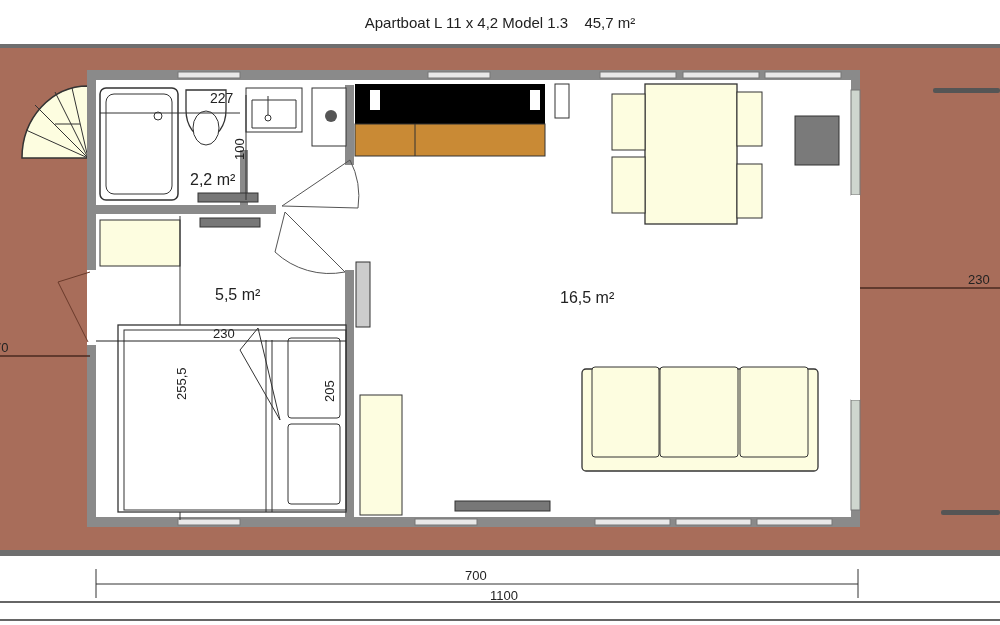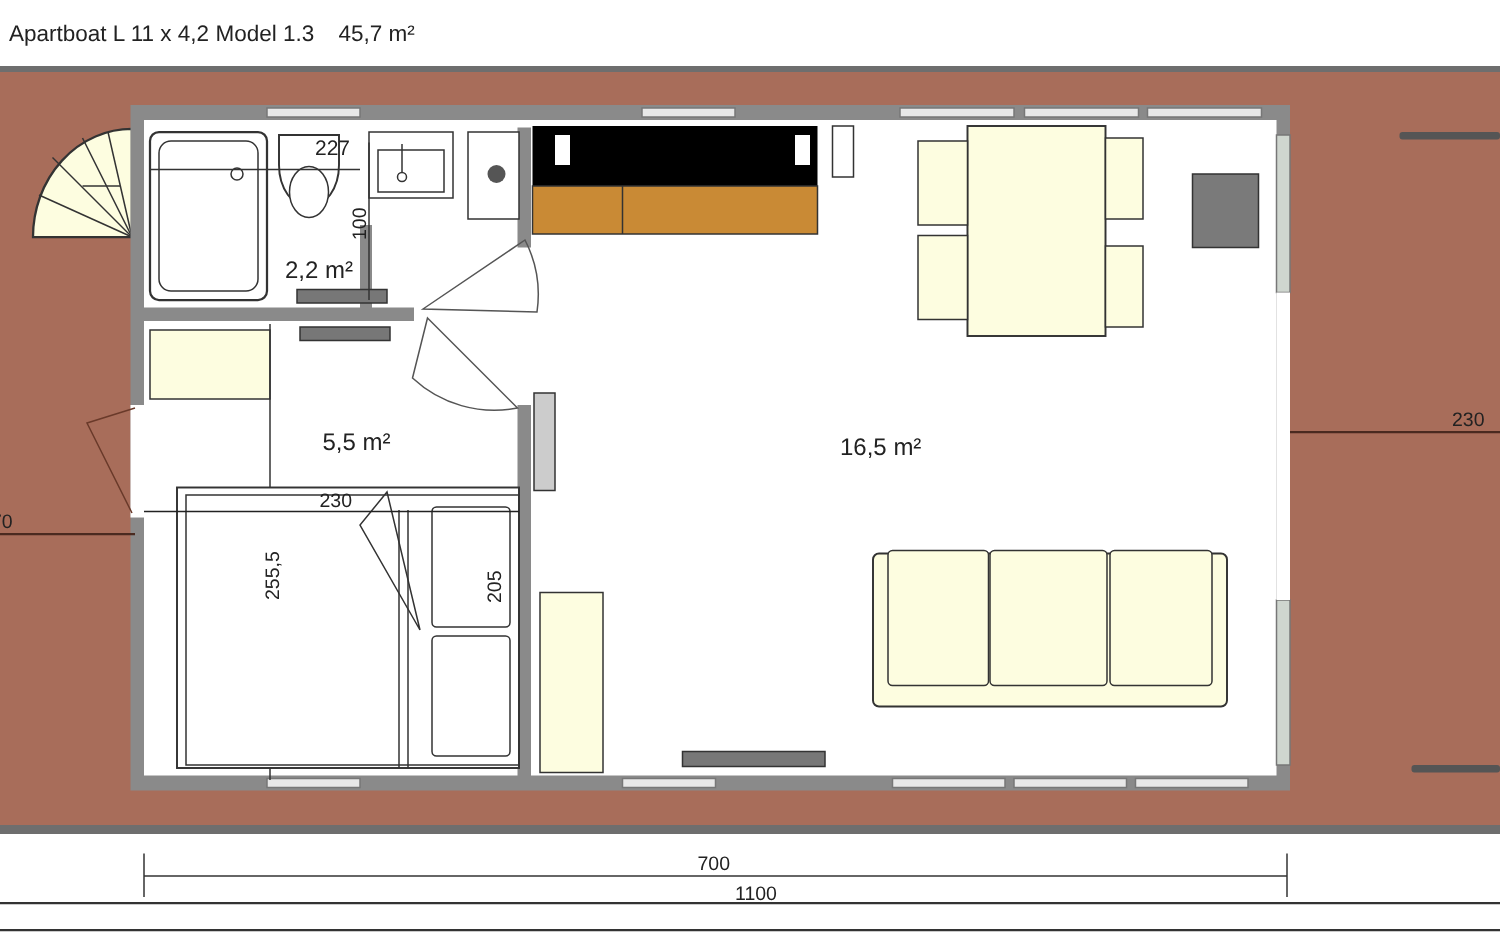--- a/index.html
+++ b/index.html
@@ -1,18 +1,18 @@
 <!DOCTYPE html>
 <html><head>
 <meta charset="utf-8">
 <style>
   html, body { margin:0; padding:0; }
   body { width:1000px; height:625px; background:#ffffff; position:relative; overflow:hidden; font-family:"Liberation Sans", sans-serif; color:#222; }
   .abs { position:absolute; }
-  .title { top:14px; left:0; width:1000px; font-size:15px; color:#222; }
+  .title { top:14px; left:0; width:1000px; text-align:center; font-size:15px; color:#222; }
   .title span { margin:0 6px; }
   svg { position:absolute; left:0; top:0; }
   .lbl { font-family:"Liberation Sans", sans-serif; fill:#222; }
 </style>
 </head>
 <body>
 
 <div class="abs title">
   <span>Apartboat L 11 x 4,2 Model 1.3</span>
   <span>45,7 m²</span>

